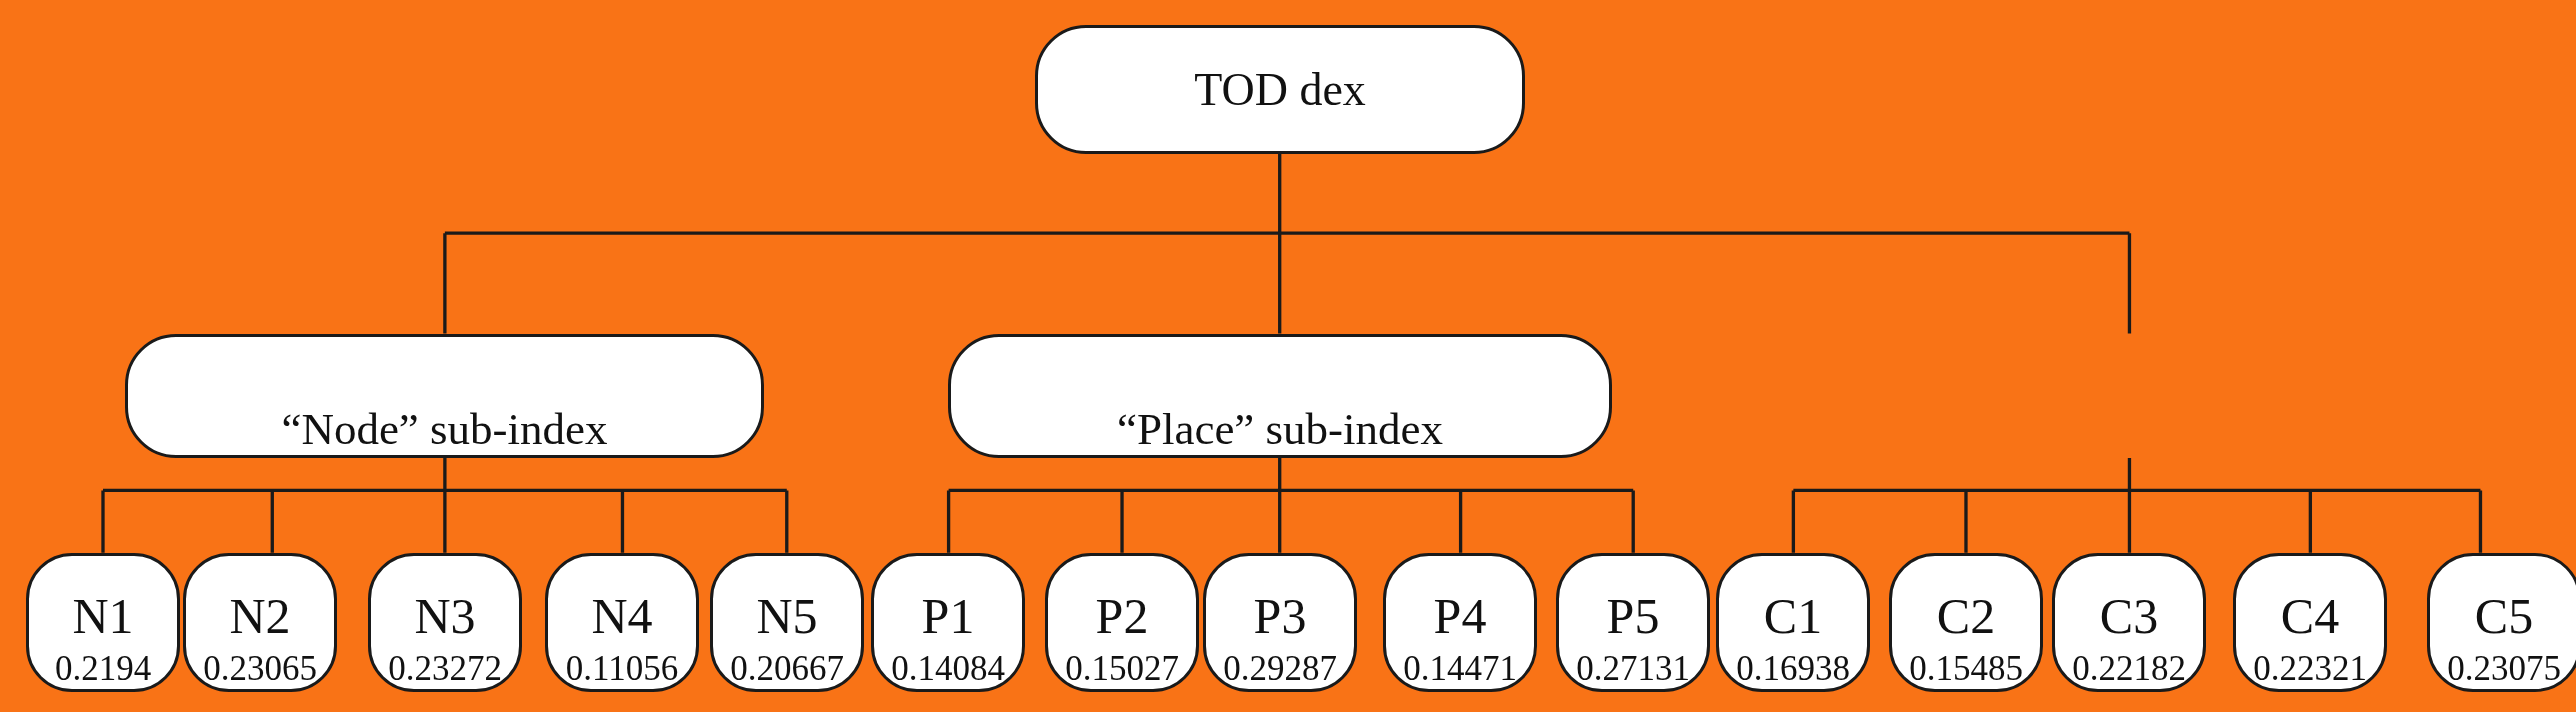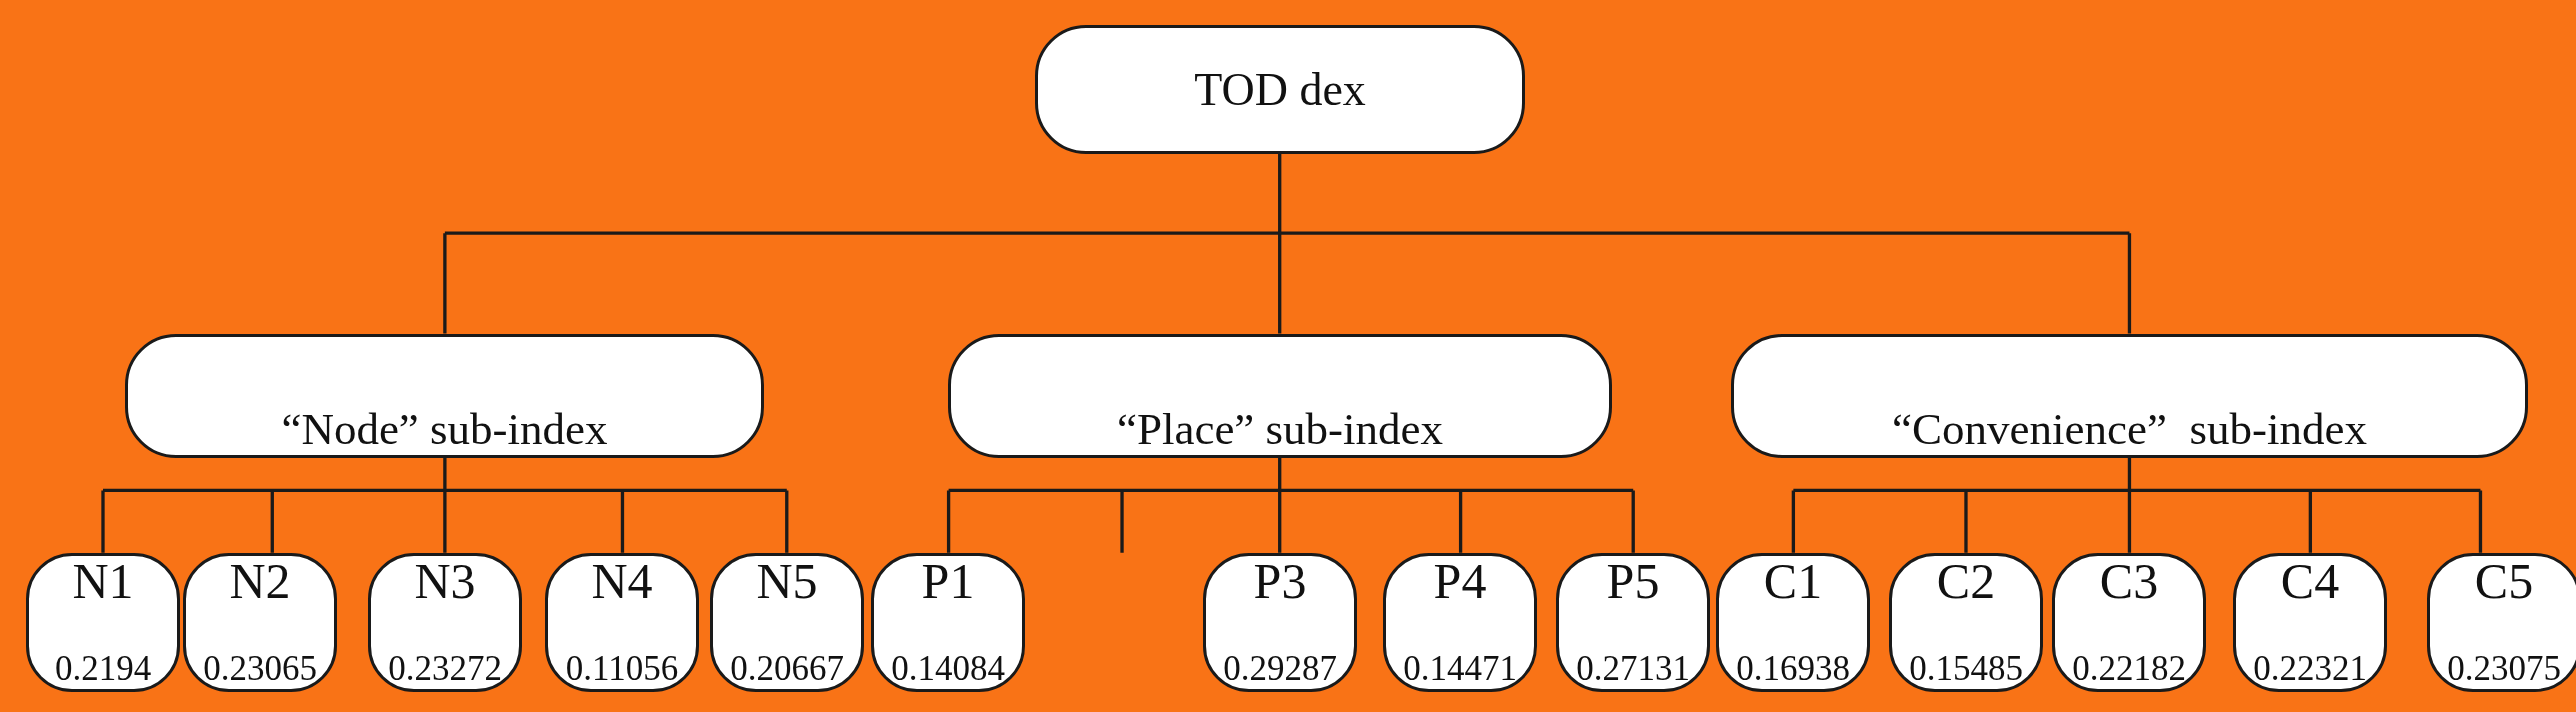--- a/index.html
+++ b/index.html
@@ -46,21 +46,21 @@
     align-items: flex-end;
   }
   .group-node        { left: 125px;  width: 639px; }
   .group-place       { left: 948px; width: 664px; }
   .group-convenience { left: 1731px; width: 797px; }
   .leaf-box {
     top: 553px;
     width: 154px; height: 139px;
     border-radius: 46px;
     flex-direction: column;
-    justify-content: space-between;
+    justify-content: flex-end;
     gap: 10px;
     padding-bottom: 3.3px;
   }
   .leaf-label { font-size: 50px; line-height: 1.0; display: block; }
   .leaf-value { font-size: 35px; line-height: 1.0; display: block; }
   .label { white-space: pre; }
   
   .n1 { left: 26px; }   .n2 { left: 183px; }  .n3 { left: 368px; }
   .n4 { left: 545px; }  .n5 { left: 710px; }
   .p1 { left: 871px; } .p2 { left: 1045px; } .p3 { left: 1203px; }
@@ -89,23 +89,20 @@
   <div class="box root-box">
     <span class="label">TOD dex</span>
   </div>
 
   <div class="box group-box group-node">
     <span class="label">“Node” sub-index</span>
   </div>
   <div class="box group-box group-place">
     <span class="label">“Place” sub-index</span>
   </div>
-  <div class="box group-box group-convenience">
-    <span class="label">“Convenience”  sub-index</span>
-  </div>
 
   <div class="box leaf-box n1">
     <span class="leaf-label">N1</span>
     <span class="leaf-value">0.2194</span>
   </div>
   <div class="box leaf-box n2">
     <span class="leaf-label">N2</span>
     <span class="leaf-value">0.23065</span>
   </div>
   <div class="box leaf-box n3">
@@ -117,20 +114,24 @@
     <span class="leaf-value">0.11056</span>
   </div>
   <div class="box leaf-box n5">
     <span class="leaf-label">N5</span>
     <span class="leaf-value">0.20667</span>
   </div>
 
   <div class="box leaf-box p1">
     <span class="leaf-label">P1</span>
     <span class="leaf-value">0.14084</span>
+  </div>
+  <div class="box leaf-box p2">
+    <span class="leaf-label">P2</span>
+    <span class="leaf-value">0.15027</span>
   </div>
   <div class="box leaf-box p3">
     <span class="leaf-label">P3</span>
     <span class="leaf-value">0.29287</span>
   </div>
   <div class="box leaf-box p4">
     <span class="leaf-label">P4</span>
     <span class="leaf-value">0.14471</span>
   </div>
   <div class="box leaf-box p5">

